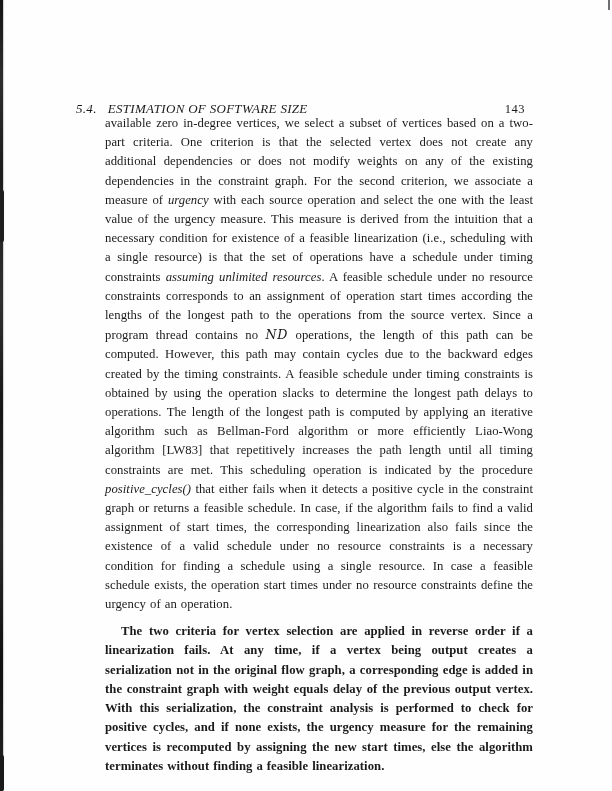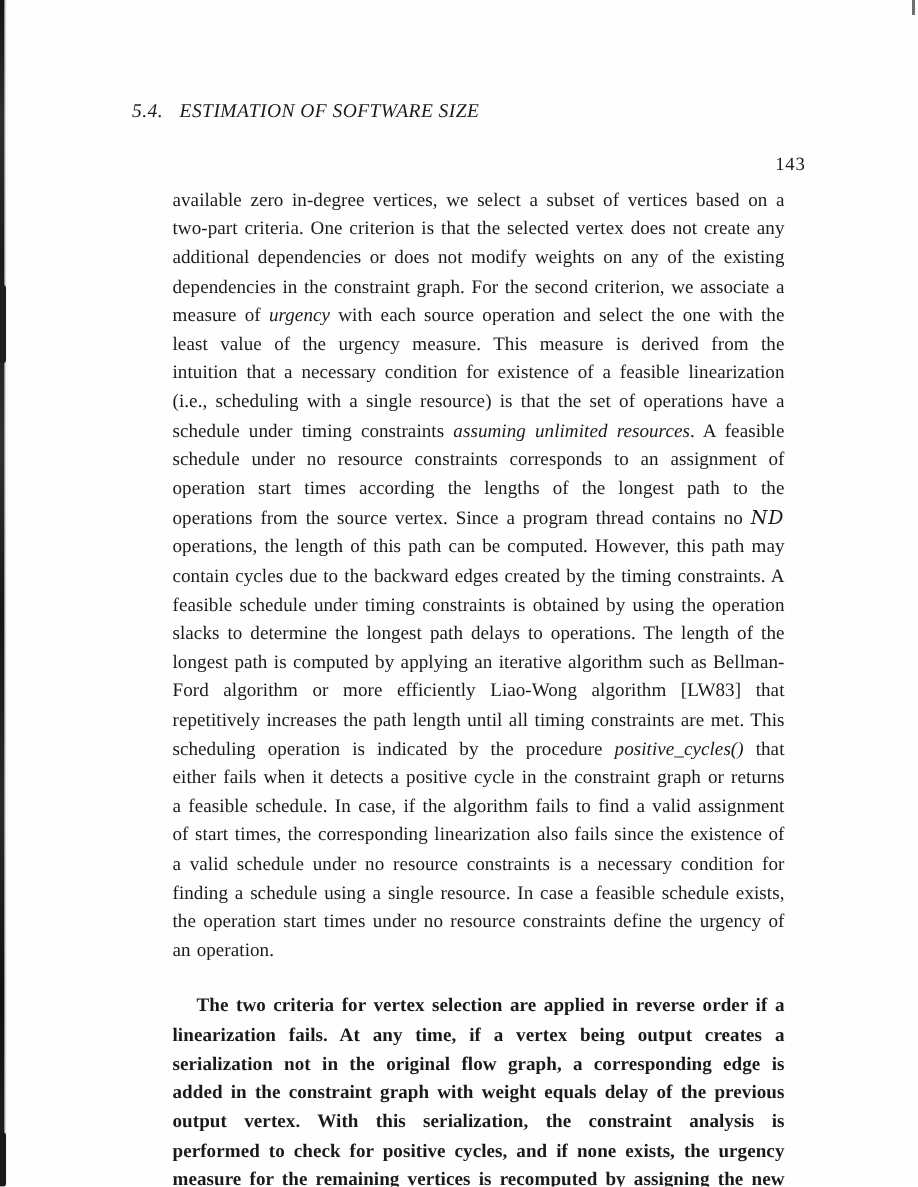--- a/index.html
+++ b/index.html
@@ -43,25 +43,25 @@
     border-radius: 0 2px 2px 0;
   }
   .scan-tick {
     position: absolute;
     left: 608px; top: 0;
     width: 2px; height: 10px;
     background: #6f6f6f;
   }
   .running-header {
     position: absolute;
-    left: 88px; top: 66px;
+    left: 76px; top: 66px;
     width: 449px;
     display: flex;
     justify-content: space-between;
-    align-items: flex-start;
+    align-items: flex-end;
     font-size: 13px;
     white-space: nowrap;
   }
   .header-left {
     font-style: italic;
     letter-spacing: 0.3px;
   }
   .header-section {
     margin-right: 11px;
   }
@@ -74,21 +74,21 @@
   .page-body {
     position: absolute;
     left: 97px; top: 106px;
     width: 444px;
     font-size: 12.7px;
     line-height: 19.2px;
     word-spacing: 0.8px;
     letter-spacing: 0.05px;
   }
   .para {
-    margin: 18px;
+    margin: 8px;
     text-align: justify;
   }
   .para.indent {
     text-indent: 16px;
     font-weight: bold;
   }
   .run-italic {
     font-style: italic;
   }
   .run-script {

